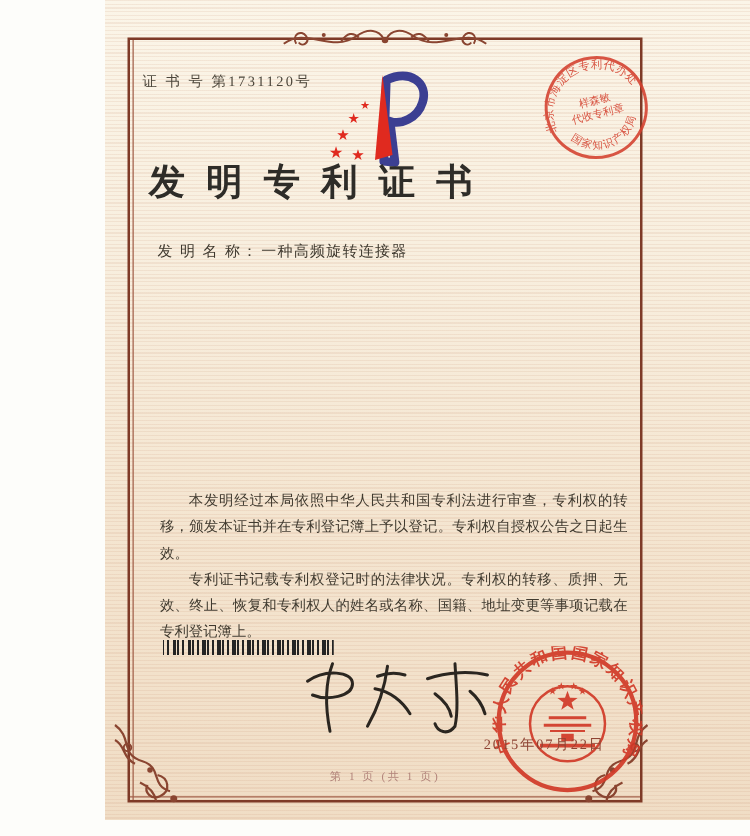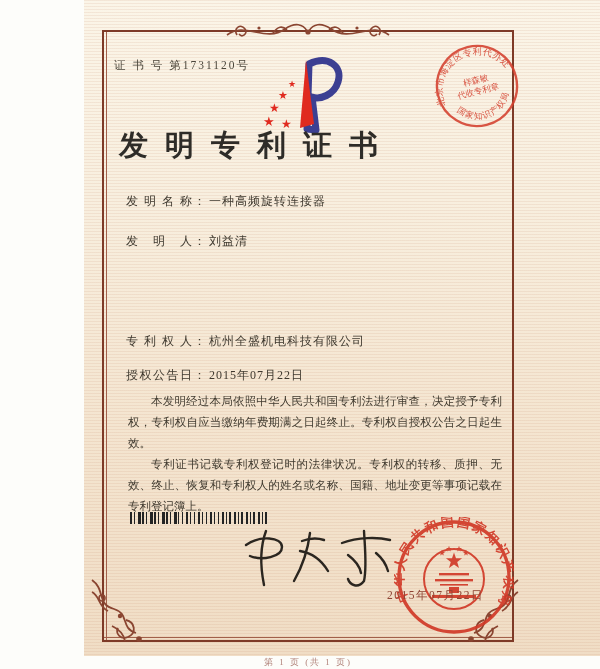--- a/index.html
+++ b/index.html
@@ -30,21 +30,21 @@
   .body-text{left:44px;top:391px;width:374px;font-size:11.5px;line-height:21px;color:#403a2f;
     text-align:justify;}
   .body-text p{margin:0;text-indent:2em;}
   .barcode{left:46px;top:512px;width:137px;height:12px;
     background:repeating-linear-gradient(90deg,#242424 0 1.5px,transparent 1.5px 3.5px,#242424 3.5px 5px,transparent 5px 8px,#242424 8px 10.5px,transparent 10.5px 12px);}
   .director{left:46px;top:541px;font-size:13px;color:#37322a;line-height:23px;}
   .sig-svg{left:138px;top:523px;}
   .stamp-top{left:349px;top:42px;opacity:.88;}
   .seal-bottom{left:310px;top:517px;opacity:.92;}
   .issue-date{left:303px;top:588px;font-size:11.5px;color:#8e4434;letter-spacing:1.5px;z-index:5;}
-  .page-footer{left:18px;top:615px;width:412px;text-align:center;font-size:9px;color:#b1837a;letter-spacing:2px;margin-top:41px;}
+  .page-footer{left:18px;top:615px;width:412px;text-align:center;font-size:9px;color:#b1837a;letter-spacing:2px;}
   .logo{left:178px;top:54px;}
   .logo .star{position:absolute;color:#e02a1f;line-height:1;}
   svg{display:block;}
 </style>
 </head>
 <body>
 
 <div id="stage">
   <div class="paper">
 
@@ -100,32 +100,23 @@
       <span class="star" style="left:7px;top:48px;font-size:12px;">★</span>
       <span class="star" style="left:1px;top:61px;font-size:13px;">★</span>
       <span class="star" style="left:19px;top:64px;font-size:12px;">★</span>
     </div>
 
     <div class="abs title">发明专利证书</div>
 
     <div class="abs field-row" style="top:193px;">
       <span class="lbl">发 明 名 称：</span><span class="val">一种高频旋转连接器</span>
     </div>
-    <div class="abs field-row" style="top:233px;">
-      <span class="lbl">发　明　人：</span><span class="val">刘益清</span>
-    </div>
-    <div class="abs field-row" style="top:333px;">
-      <span class="lbl">专 利 权 人：</span><span class="val">杭州全盛机电科技有限公司</span>
-    </div>
-    <div class="abs field-row" style="top:367px;">
-      <span class="lbl">授权公告日：</span><span class="val">2015年07月22日</span>
-    </div>
 
     <div class="abs body-text">
-      <p>本发明经过本局依照中华人民共和国专利法进行审查，决定授予专利权，专利权自应当缴纳年费期满之日起终止。专利权自授权公告之日起生效。</p>
+      <p>本发明经过本局依照中华人民共和国专利法进行审查，专利权的转移，颁发本证书并在专利登记簿上予以登记。专利权自授权公告之日起生效。</p>
       <p>专利证书记载专利权登记时的法律状况。专利权的转移、质押、无效、终止、恢复和专利权人的姓名或名称、国籍、地址变更等事项记载在专利登记簿上。</p>
     </div>
 
     <div class="abs barcode"></div>
 
 
     <svg class="abs sig-svg" width="178" height="72" viewBox="0 0 178 72">
       <g stroke="#2b2620" stroke-width="2.4" fill="none" stroke-linecap="round">
         <path d="M44,8 C38,24 38,42 42,62"></path>
         <path d="M24,22 C38,12 60,14 60,24 C60,34 40,38 28,33"></path>

